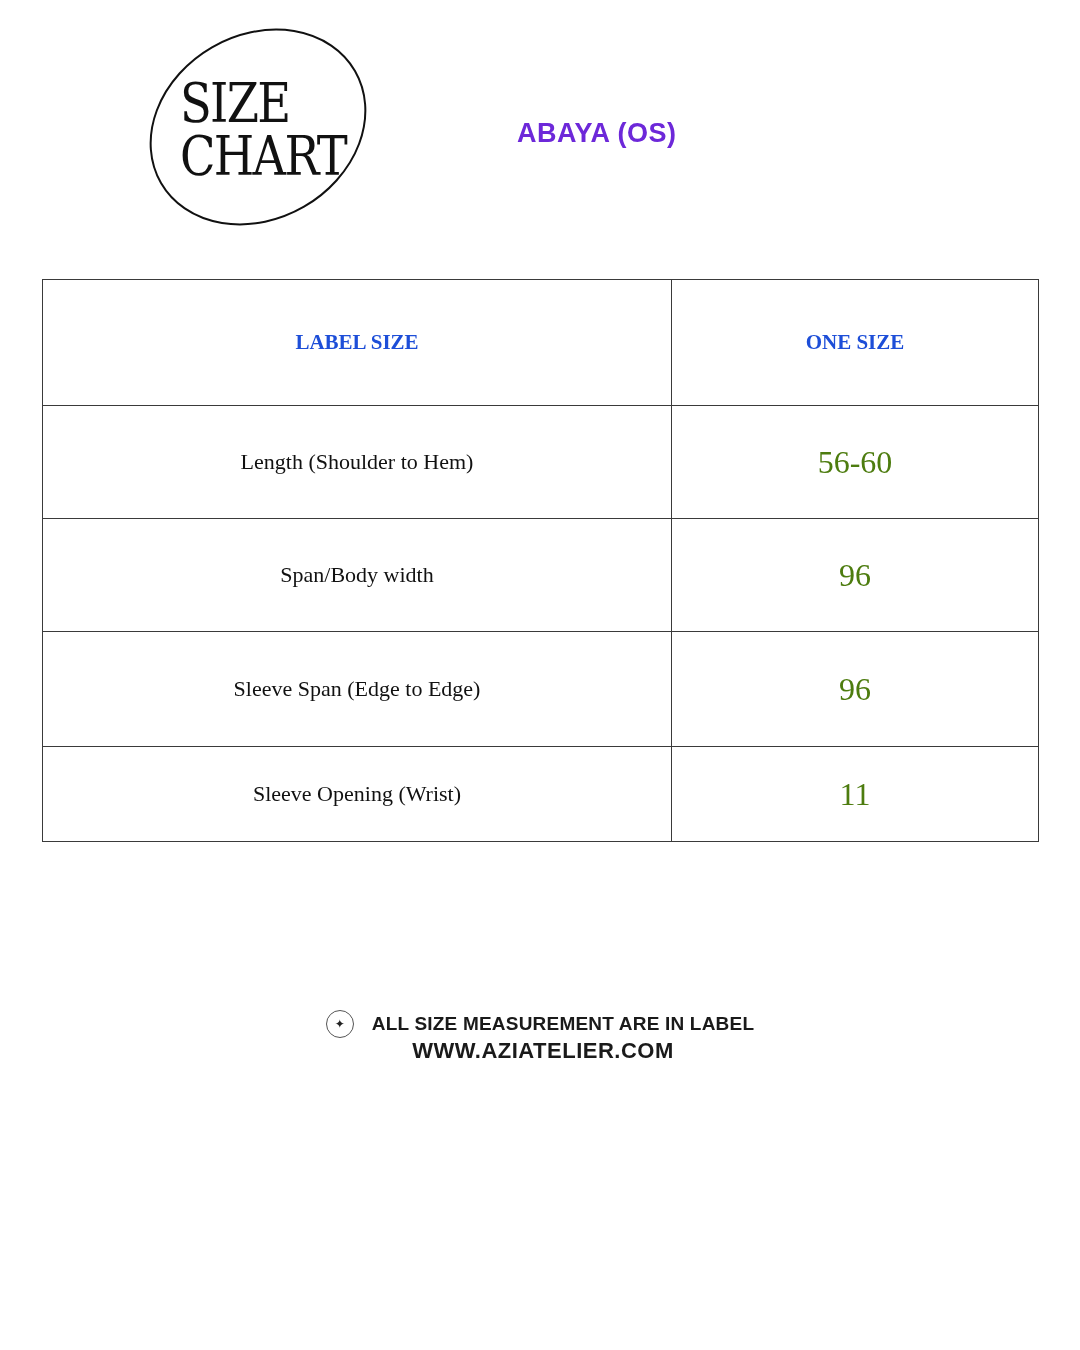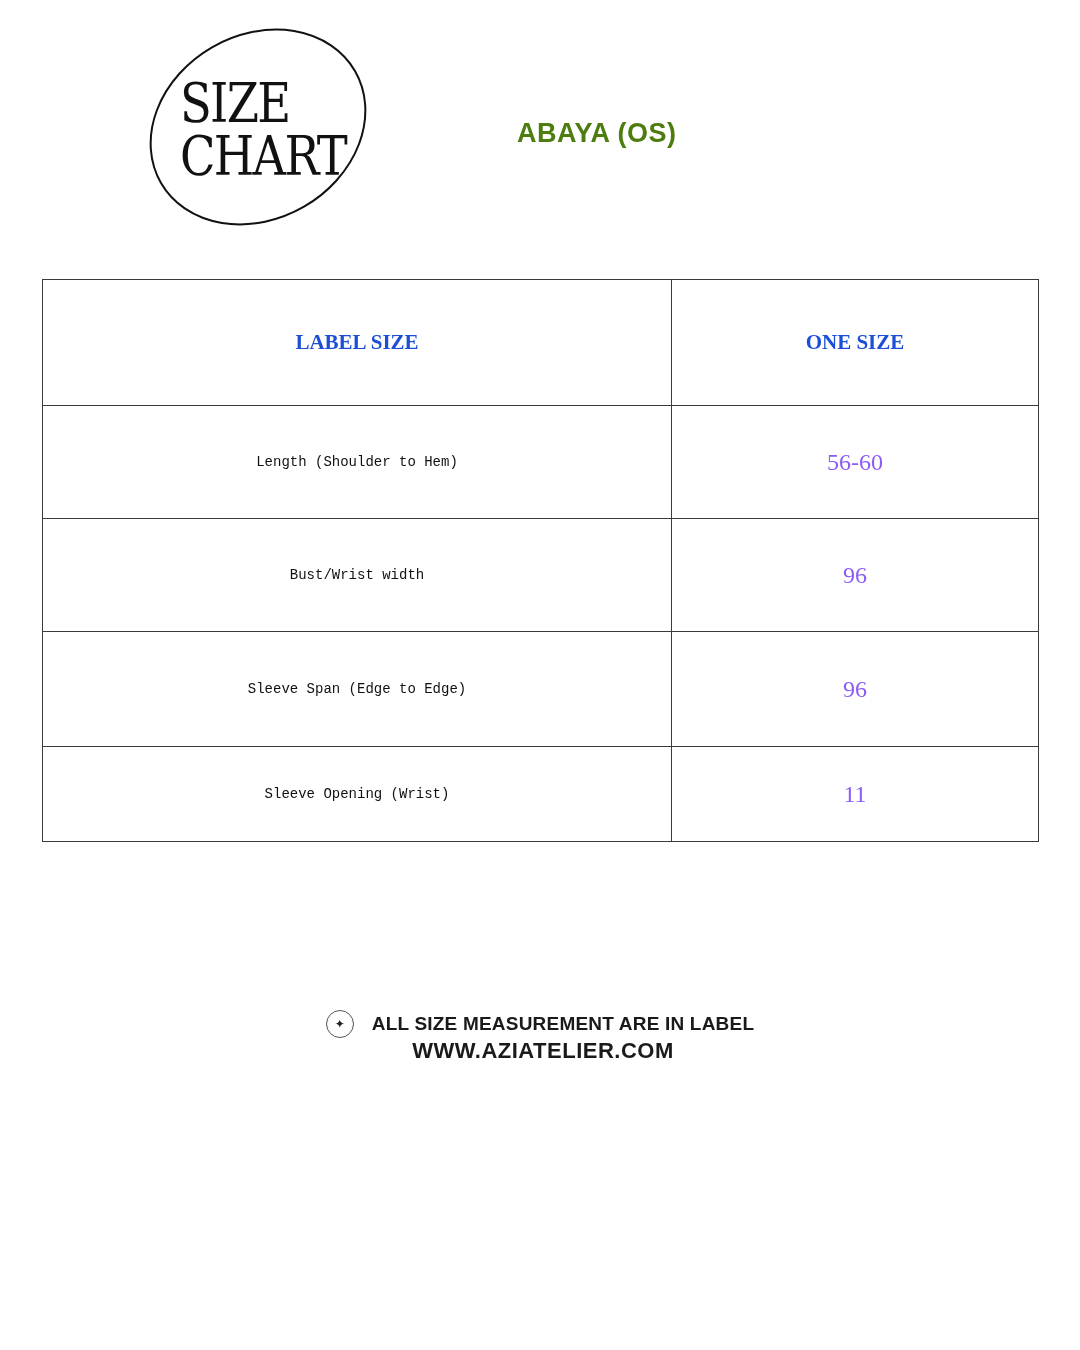--- a/index.html
+++ b/index.html
@@ -47,21 +47,21 @@
       font-size: 54px;
     }
     .product-title {
       position: absolute;
       left: 517px;
       top: 118px;
       font-family: "Liberation Sans", "DejaVu Sans", sans-serif;
       font-weight: bold;
       font-size: 27px;
       letter-spacing: 0.5px;
-      color: #4d7c0f;
+      color: #6d28d9;
     }
     table.size-table {
       position: absolute;
       left: 42px;
       top: 279px;
       width: 997px;
       border-collapse: collapse;
       font-family: "DejaVu Serif", "Liberation Serif", serif;
     }
     table.size-table td, table.size-table th {
@@ -72,28 +72,28 @@
     }
     table.size-table th {
       font-weight: bold;
       font-size: 21px;
       height: 125px;
       font-family: "Liberation Serif", "DejaVu Serif", serif;
       color: #1d4ed8;
     }
     table.size-table th.col1 { width: 628px; }
     table.size-table td.label {
-      font-size: 14px;
-      font-family: Liberation Mono, monospace;
+      font-size: 22px;
+      font-family: Liberation Serif, serif;
       color: #111;
     }
     table.size-table td.value {
-      font-size: 24px;
+      font-size: 32px;
       font-family: "Liberation Serif", "DejaVu Serif", serif;
-      color: #8b5cf6;
+      color: #4d7c0f;
     }
     tr.r1 td { height: 112px; }
     tr.r2 td { height: 112px; }
     tr.r3 td { height: 114px; }
     tr.r4 td { height: 94px; }
 
     .footer-note {
       position: absolute;
       left: 0;
       top: 1010px;
@@ -146,21 +146,21 @@
   <tbody>
       <tr>
     <th class="col1">LABEL SIZE</th>
     <th>ONE SIZE</th>
   </tr>
   <tr class="r1">
     <td class="label">Length (Shoulder to Hem)</td>
     <td class="value">56-60</td>
   </tr>
   <tr class="r2">
-    <td class="label">Bust/Wrist width</td>
+    <td class="label">Span/Body width</td>
     <td class="value">96</td>
   </tr>
   <tr class="r3">
     <td class="label">Sleeve Span (Edge to Edge)</td>
     <td class="value">96</td>
   </tr>
   <tr class="r4">
     <td class="label">Sleeve Opening (Wrist)</td>
     <td class="value">11</td>
   </tr>

